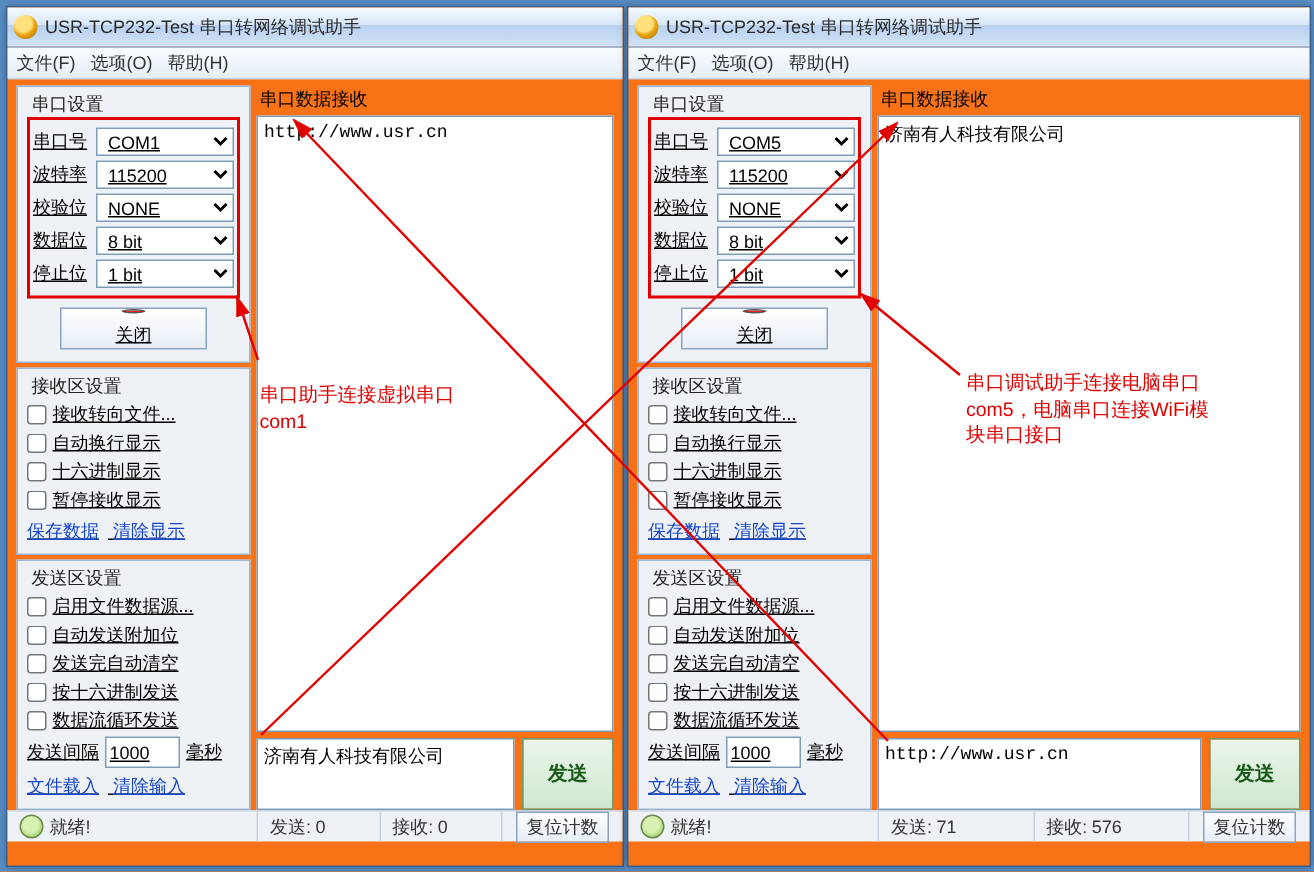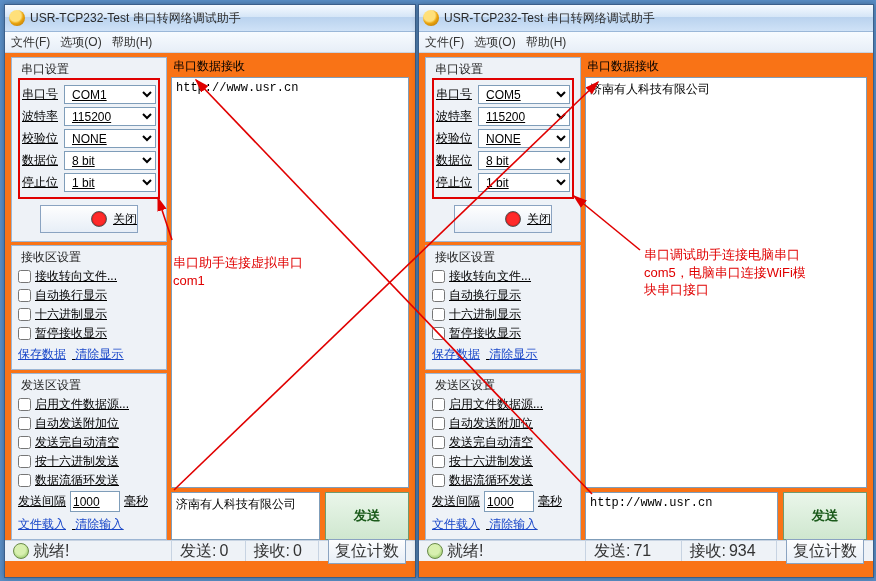--- a/index.html
+++ b/index.html
@@ -71,44 +71,45 @@
   background: #fff;
   font-size: 12px;
   padding-left: 3px;
 }
 .red-box { border: 2px solid #e00000; padding: 2px 2px; }
 .closebtn {
   margin: 6px auto 2px auto;
   width: 96px; height: 26px;
   border: 1px solid #8aa3c1;
   background: linear-gradient(#fefefe,#e7eef7);
-  display: flex; align-items: center; justify-content: flex-end; gap: 6px;
+  display: flex; align-items: center; justify-content: flex-start; gap: 6px;
   cursor: pointer;
+  flex-direction: column;
 }
 .rec-dot { width:14px;height:14px;border:1px solid #555;border-radius:50%;background:radial-gradient(circle at 50% 50%, #ff2a2a 0 55%, #8a0000 100%); }
 .chk { display:flex; align-items:center; margin:2px 0; }
 .chk input { margin:0 4px 0 0; }
 .linkrow { margin-top:4px; }
 .linkrow a { color:#1846c8; text-decoration:underline; margin-right:6px; cursor:pointer;}
 .interval-row { display:flex; align-items:center; gap:4px; margin:2px 0; }
 .interval-row input { width:44px; height:17px; border:1px solid #7f9db9; text-align:left; padding-left:2px; font-size:12px;}
 .rightcol { flex:1; display:flex; flex-direction:column; }
 .rx-label { height:16px; padding:1px 0 3px 2px; }
 .rx-area {
   flex:1; border:1px solid #7f9db9; background:#fff; padding:3px 4px;
   font-family: "Courier New", monospace; font-size:12px; color:#000;
   min-height: 380px;
   overflow:hidden;
 }
 .tx-row { display:flex; gap:5px; margin-top:4px; }
 .tx-area { flex:1; height:40px; border:1px solid #7f9db9; background:#fff; padding:3px 4px; font-family:"Courier New", monospace; font-size:12px;}
-.sendbtn { width:84px; border:1px solid #6f9a6f; background:linear-gradient(#eaf6ea,#cfe7cf); font-weight:bold; color:#1a5a1a; cursor:pointer;}
+.sendbtn { width:61px; border:1px solid #6f9a6f; background:linear-gradient(#eaf6ea,#cfe7cf); font-weight:bold; color:#1a5a1a; cursor:pointer;}
 .statusbar {
   height:20px; border-top:1px solid #c7d3e2;
-  display:flex; align-items:center; font-size:16px; color:#333;
+  display:flex; align-items:center; font-size:12px; color:#333;
   background:#eef2f7;
 }
 .statusbar .cell { border-right:1px solid #c7d3e2; padding:0 8px; height:100%; display:flex; align-items:center;}
 .statusbar .ready-ico { width:14px;height:14px;border:1px solid #6a8a4a;border-radius:50%;background:radial-gradient(circle at 45% 40%, #d8f0b0 0 45%, #7ab64a 100%); margin-right:4px;}
 .statusbar .btn { border:1px solid #8aa3c1; background:linear-gradient(#fefefe,#e7eef7); padding:1px 6px; margin:0 9px; cursor:pointer;}
 .annot { position:absolute; color:#e00000; font-size:13px; pointer-events:none; line-height:1.35;}
 svg.lines { position:absolute; left:0; top:0; pointer-events:none; }
 </style>
 </head>
 <body>
@@ -371,21 +372,21 @@
     <div class="cell" style="width:150px;">
       <span class="ready-ico"></span>
       <span>就绪!</span>
     </div>
     <div class="cell" style="flex:1;">
       <span>发送:</span>
       <span style="margin-left:3px;">71</span>
     </div>
     <div class="cell" style="flex:1;">
       <span>接收:</span>
-      <span style="margin-left:3px;">934</span>
+      <span style="margin-left:3px;">576</span>
     </div>
     <span class="btn">复位计数</span>
   </div>
   </div>
 
 <svg class="lines" width="876" height="581">
   <defs>
     <marker id="ah" markerWidth="10" markerHeight="10" refX="8" refY="3" orient="auto">
       <path d="M0,0 L9,3 L0,6 z" fill="#e00000"></path>
     </marker>

